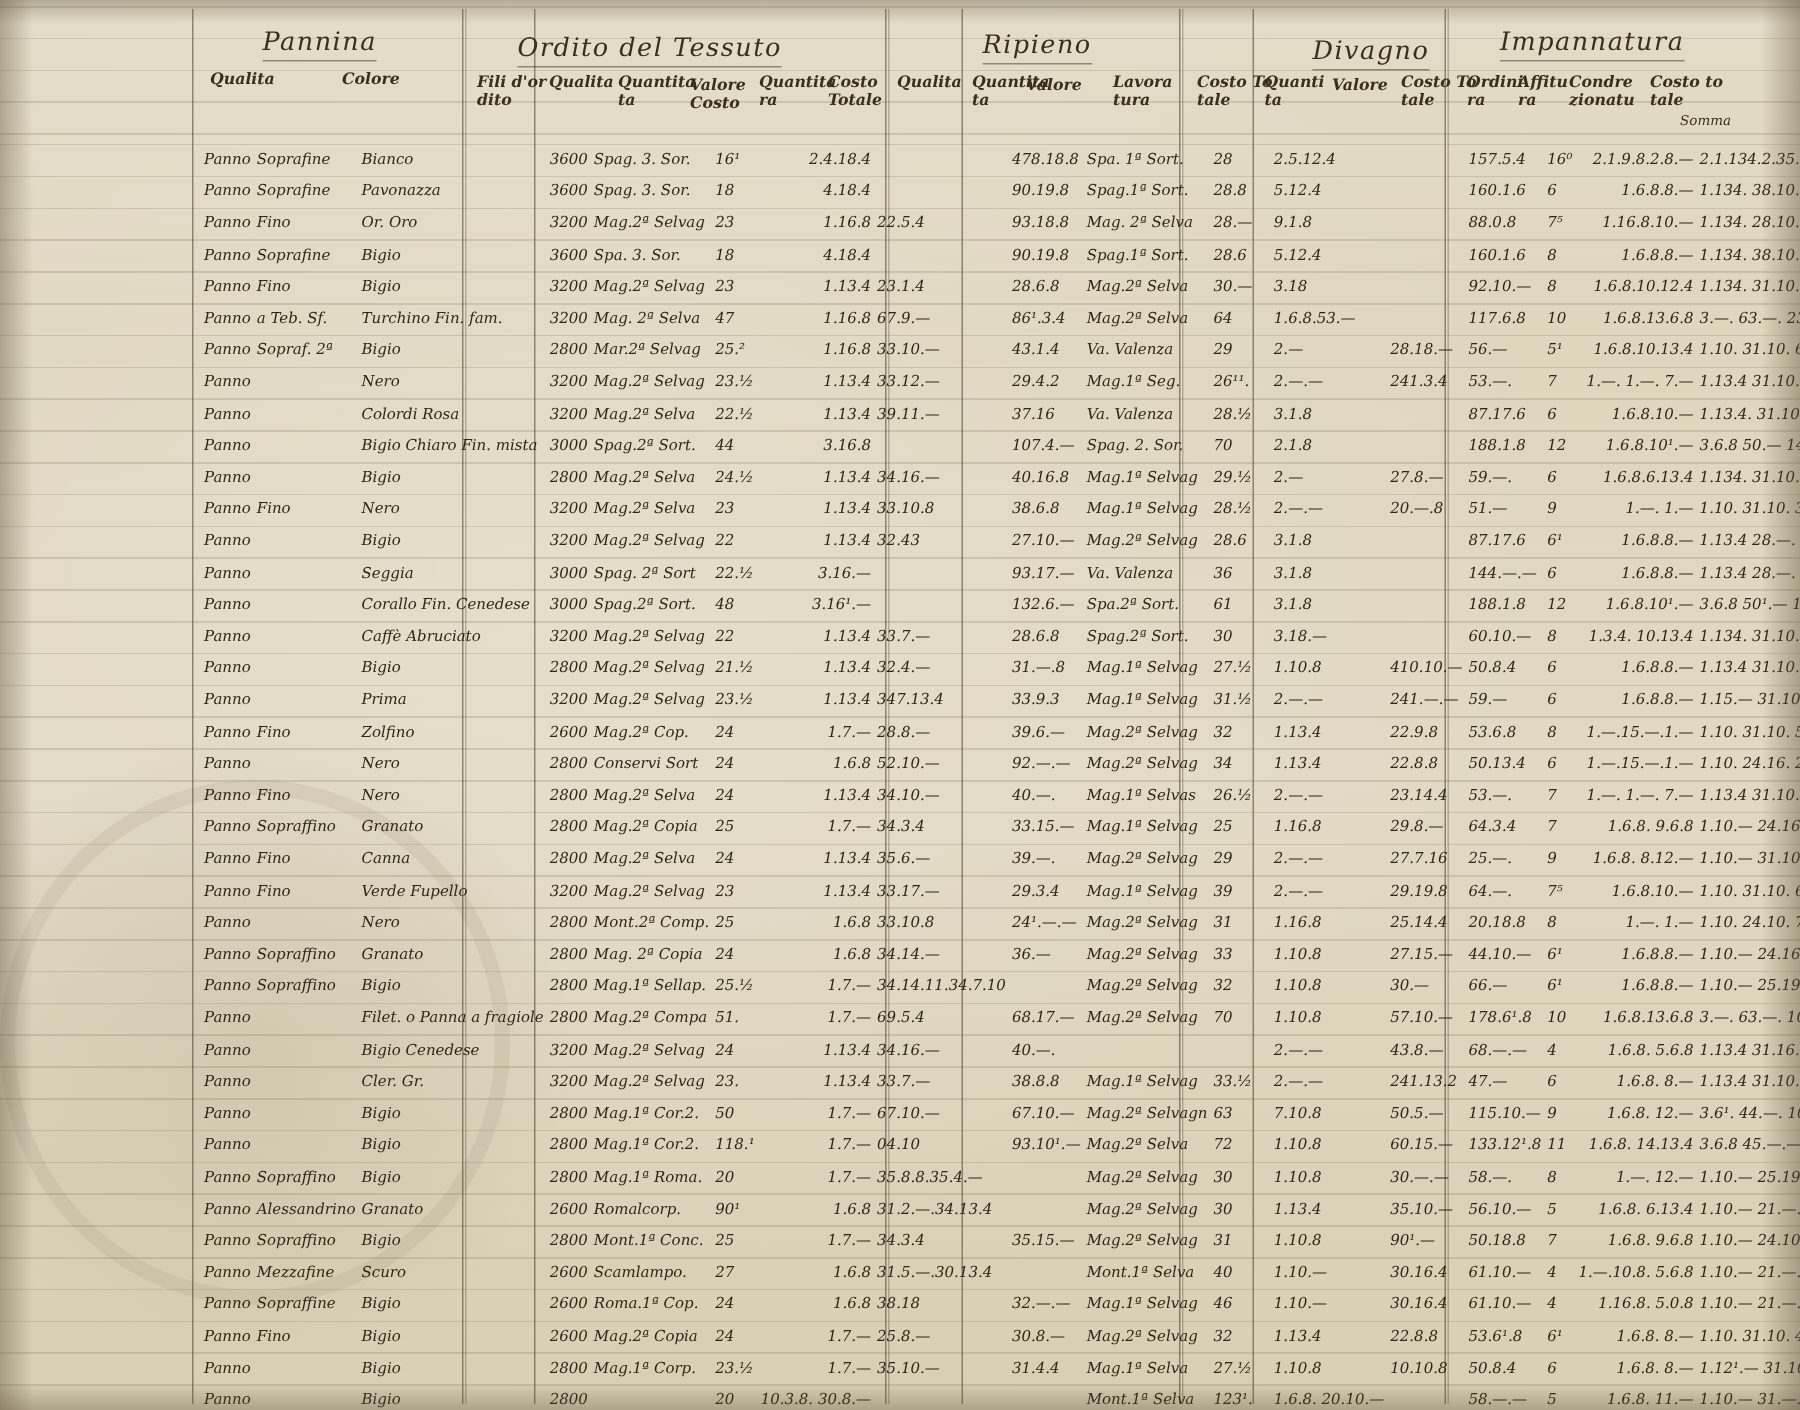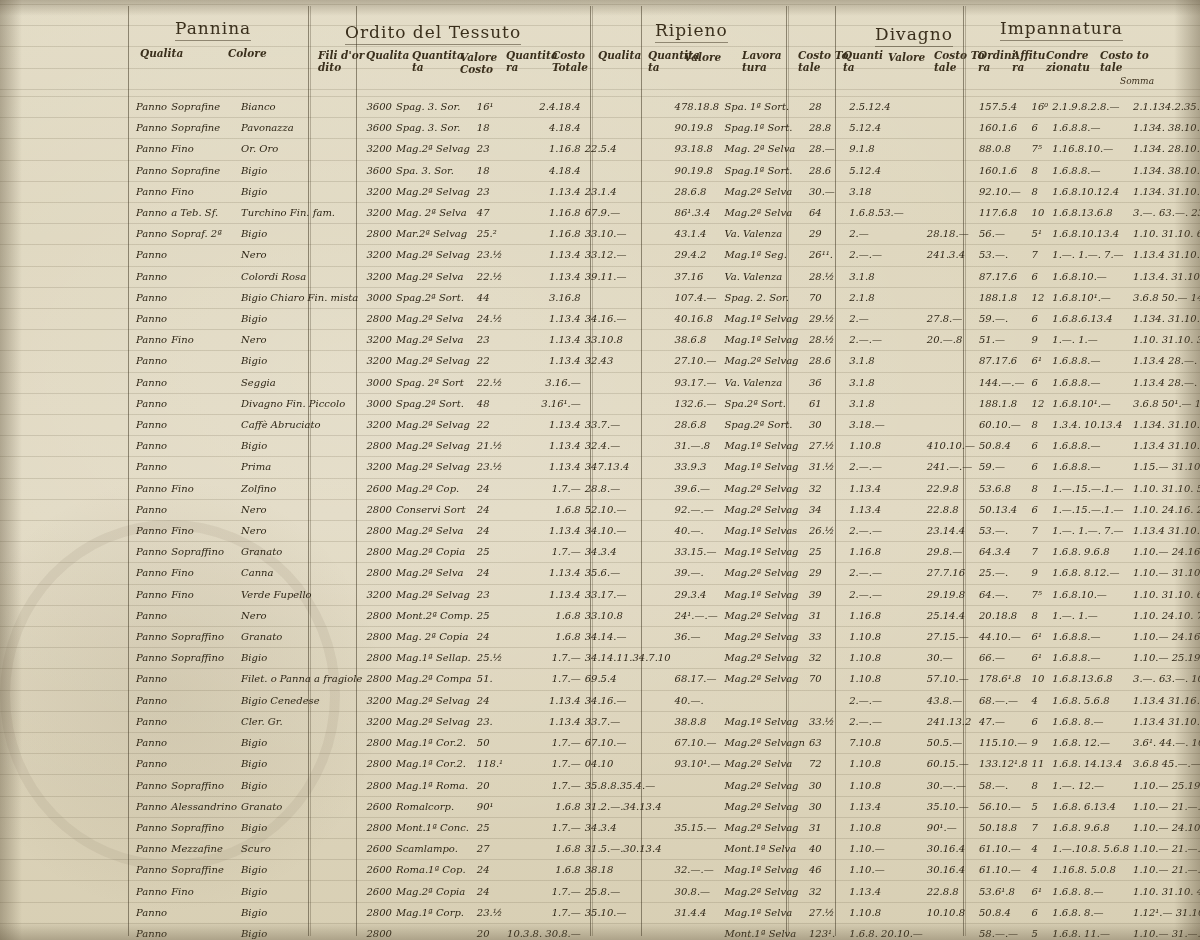--- a/index.html
+++ b/index.html
@@ -37,21 +37,21 @@
   #topedge{position:absolute;left:0;top:0;right:0;height:16px;
     background:linear-gradient(180deg, rgba(90,78,55,0.34), rgba(90,78,55,0));}
   #botedge{position:absolute;left:0;bottom:0;right:0;height:18px;
     background:linear-gradient(0deg, rgba(90,78,55,0.34), rgba(90,78,55,0));}
 
   .vline{position:absolute;top:6px;bottom:4px;width:1px;background:rgba(70,60,40,0.55);}
   .vline.dbl{box-shadow:2px 0 0 rgba(70,60,40,0.30);}
 
   .grouphdr{
     position:absolute;font-family:"DejaVu Serif", serif;
-    font-size:17px;letter-spacing:1px;color:#3a2f1c;
+    font-style:italic;font-size:17px;letter-spacing:1px;color:#3a2f1c;
     white-space:nowrap;
   }
   .grouphdr .ul{display:block;height:1px;background:rgba(60,50,30,0.5);margin-top:2px;}
   .colhdr{
     position:absolute;font-style:italic;font-size:10.5px;line-height:11.5px;
     color:#3a2f1c;white-space:nowrap;font-weight:bold;
   }
 
   table{position:absolute;border-collapse:collapse;}
   td{
@@ -73,21 +73,21 @@
   .c-oquant{width:46px;}
   .c-olav{width:52px;text-align:right;}
   .c-ocosto{width:46px;}
   .c-ototal{width:40px;}
   .c-rq{width:60px;}
   .c-rquant{width:26px;}
   .c-rval{width:40px;padding-left:12px;}
   .c-rlav{width:34px;}
   .c-rtot{width:40px;}
   .c-cquant{width:26px;}
-  .c-cval{width:56px;}
+  .c-cval{width:56px;text-align:right;}
   .c-ctot{width:30px;}
   .bottomnote{position:absolute;font-style:italic;font-size:9px;color:#3a2f1c;}
 </style>
 </head>
 <body>
 
 <div id="page">
   <div id="watermark"></div>
   <div id="rules"></div>
 
@@ -464,21 +464,21 @@
           <td class="c-rval">3.1.8</td>
           <td class="c-rlav"></td>
           <td class="c-rtot">144.—.—</td>
           <td class="c-cquant">6</td>
           <td class="c-cval">1.6.8.8.—</td>
           <td class="c-ctot">1.13.4  28.—.  45.7.8  273.13.—</td>
         </tr>
         <tr>
           <td class="c-pannoq">Panno</td>
           <td class="c-qual"></td>
-          <td class="c-col">Divagno Fin. Piccolo</td>
+          <td class="c-col">Corallo Fin. Cenedese</td>
           <td class="c-fili">3000</td>
           <td class="c-oq">Spag.2ª Sort.</td>
           <td class="c-oquant">48</td>
           <td class="c-olav">3.16¹.—</td>
           <td class="c-ocosto"></td>
           <td class="c-ototal">132.6.—</td>
           <td class="c-rq">Spa.2ª Sort.</td>
           <td class="c-rquant">61</td>
           <td class="c-rval">3.1.8</td>
           <td class="c-rlav"></td>

